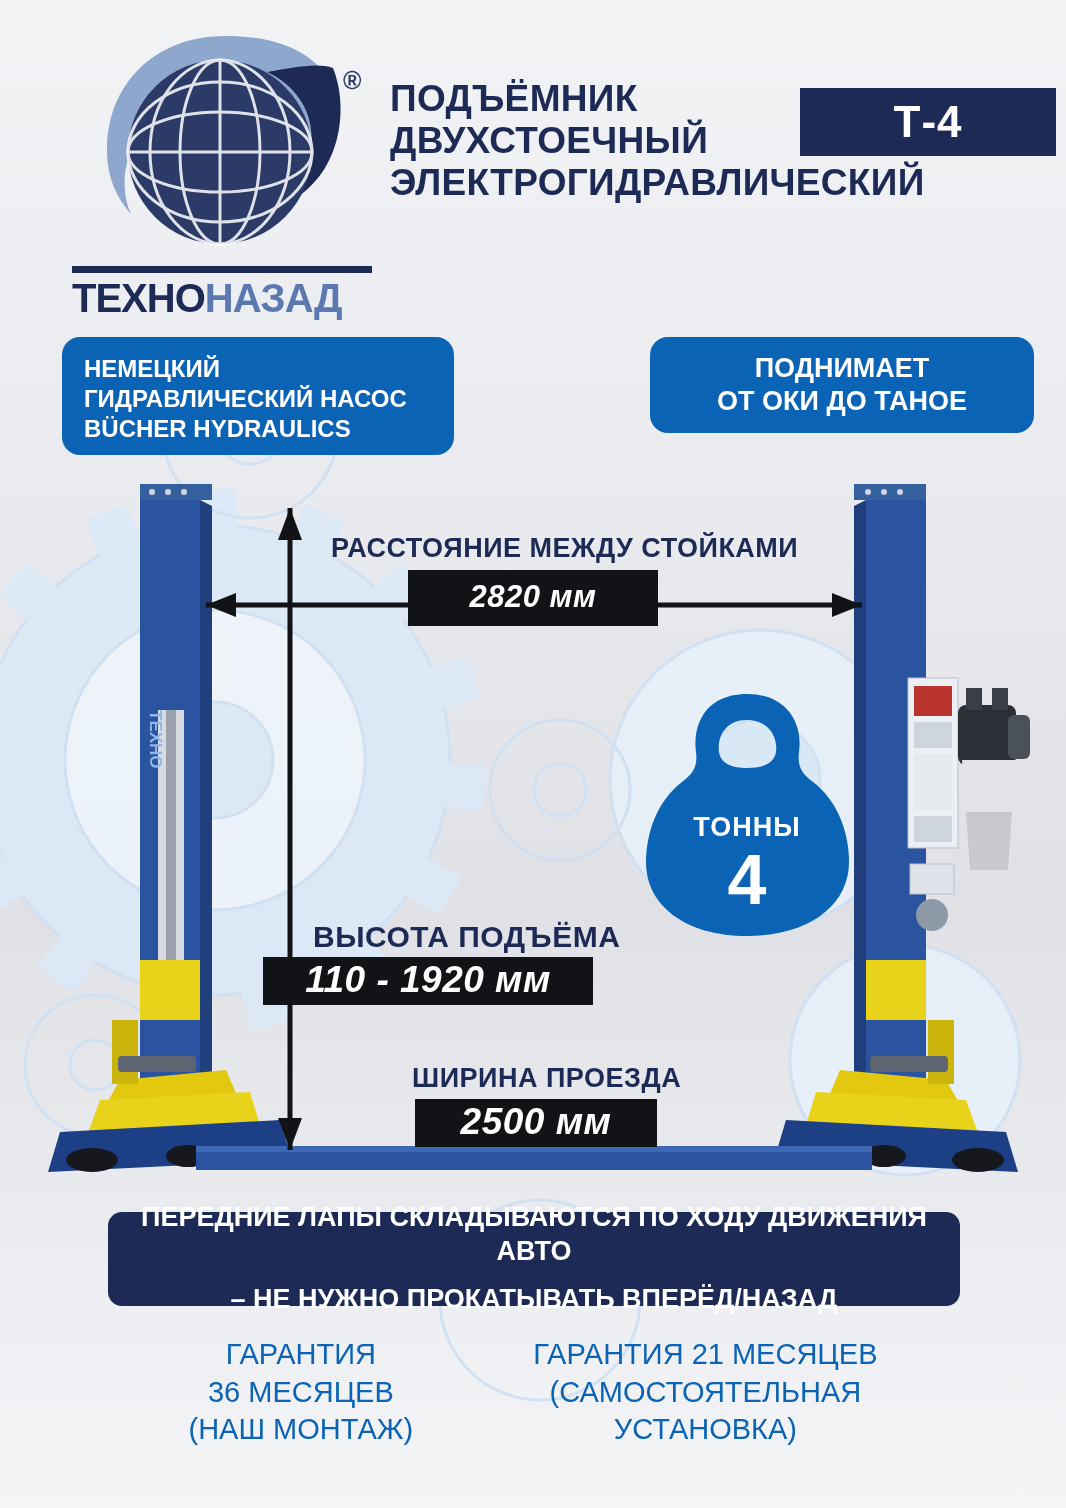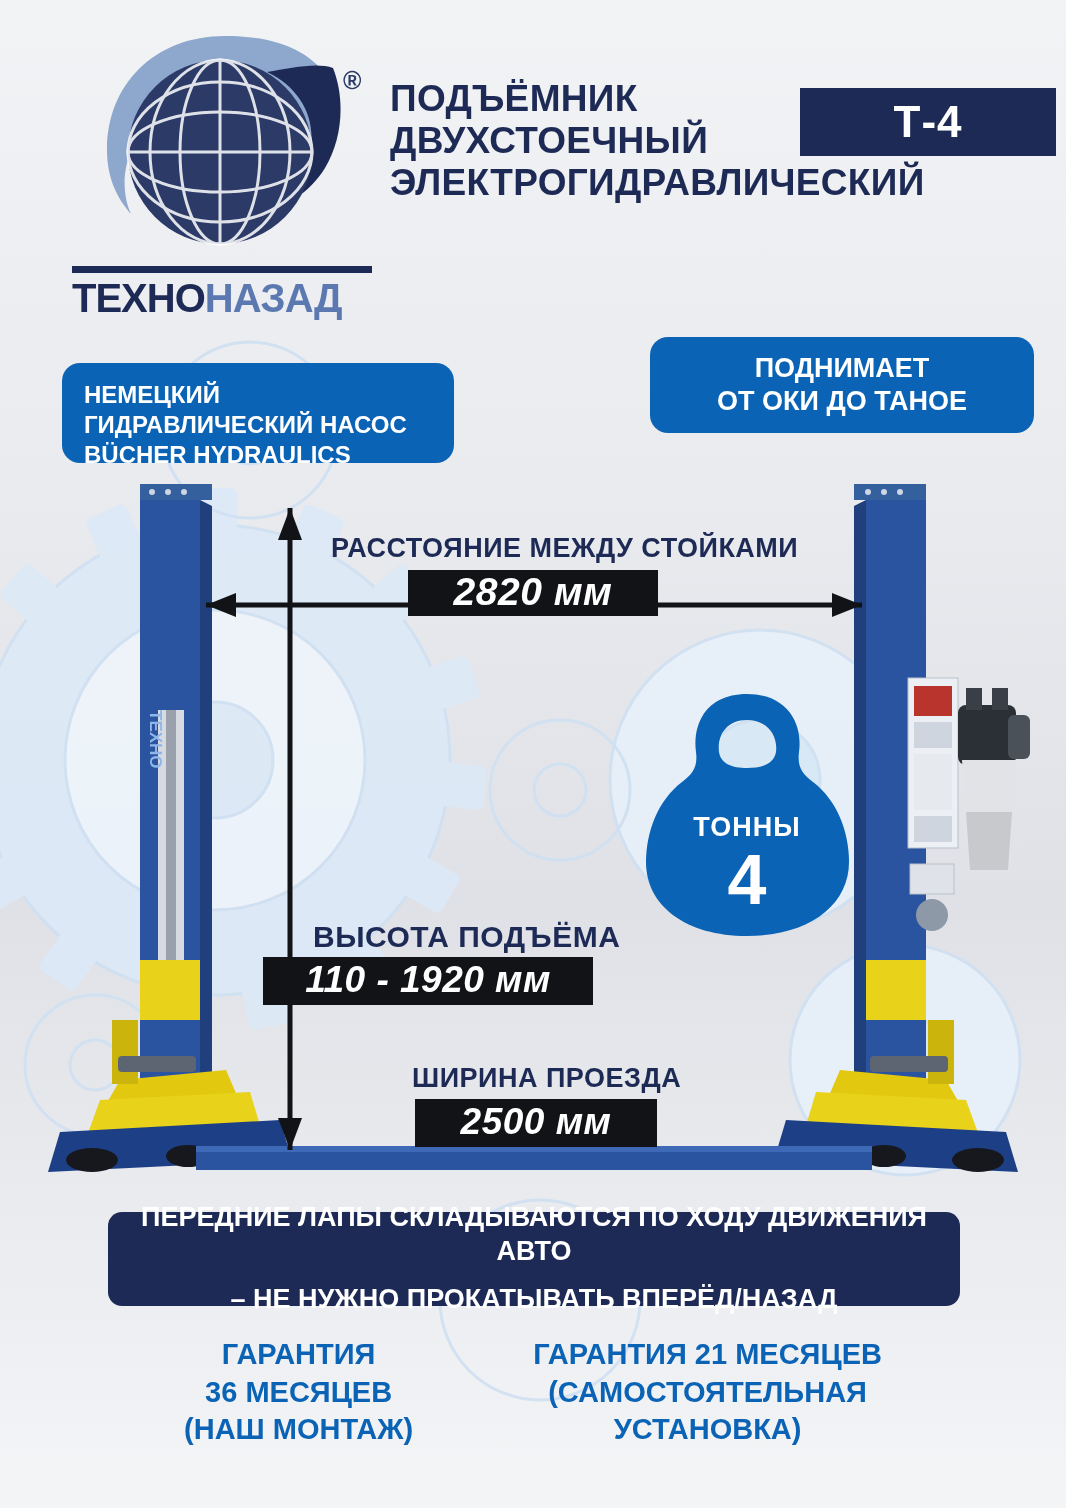--- a/index.html
+++ b/index.html
@@ -37,24 +37,24 @@
   }
   .model-badge {
     position:absolute; left:800px; top:88px; width:256px; height:68px;
     background:#1d2a55; color:#ffffff;
     display:flex; align-items:center; justify-content:center;
     font-size:44px; font-weight:bold; letter-spacing:1px;
   }
 
   
   .pill-left {
-    position:absolute; left:62px; top:337px; width:392px; height:100px;
+    position:absolute; left:62px; top:337px; width:392px; height:118px;
     background:#0b63b5; border-radius:18px; color:#fff;
     padding:17px 12px 0 22px;
-    font-size:24px; font-weight:bold; line-height:1.25;margin-top:26px;
+    font-size:24px; font-weight:bold; line-height:1.25;
   }
   .pill-right {
     position:absolute; left:650px; top:337px; width:384px; height:96px;
     background:#0b63b5; border-radius:18px; color:#fff;
     display:flex; flex-direction:column; align-items:center; justify-content:center;
     font-size:27px; font-weight:bold; line-height:1.22; text-align:center;
   }
 
   
   .machine { position:absolute; left:0; top:460px; width:1066px; height:760px; }
@@ -65,21 +65,21 @@
   }
   .value-box {
     position:absolute; background:#111317; color:#ffffff;
     font-weight:bold; font-style:italic;
     display:flex; align-items:center; justify-content:center;
     padding:2px 14px 4px 14px;
     letter-spacing:.5px;
   }
 
   .cap-dist { left:331px; top:533px; font-size:27px; }
-  .box-dist { left:408px; top:570px; width:250px; height:46px; font-size:39px; }
+  .box-dist { left:408px; top:570px; width:250px; height:56px; font-size:31px; }
 
   .cap-height { left:313px; top:920px; font-size:30px; }
   .box-height { left:263px; top:957px; width:330px; height:48px; font-size:37px; }
 
   .cap-width { left:412px; top:1063px; font-size:27px; }
   .box-width { left:415px; top:1099px; width:242px; height:48px; font-size:37px; }
 
   
   .kettle { position:absolute; left:640px; top:690px; width:215px; height:250px; }
   .kettle-t { position:absolute; left:672px; top:812px; width:150px; text-align:center;
@@ -94,21 +94,21 @@
     display:flex; flex-direction:column; align-items:center; justify-content:center;
     font-size:27px; font-weight:bold; line-height:1.25; text-align:center;gap:15px;
   }
 
   
   .warranty {
     position:absolute; top:1336px; left:0; width:1066px;
     display:flex; justify-content:center; gap:120px;
   }
   .warranty-col {
-    color:#0b63b5; font-size:29px; font-weight:bold; line-height:1.3; text-align:center;
+    color:#0b63b5; font-size:29px; font-weight:normal; line-height:1.3; text-align:center;
     white-space:pre-line;
   }
 </style>
 </head>
 <body>
 
 <div class="poster">
 
   <div class="gears">
     <svg width="1066" height="1508" viewBox="0 0 1066 1508">

